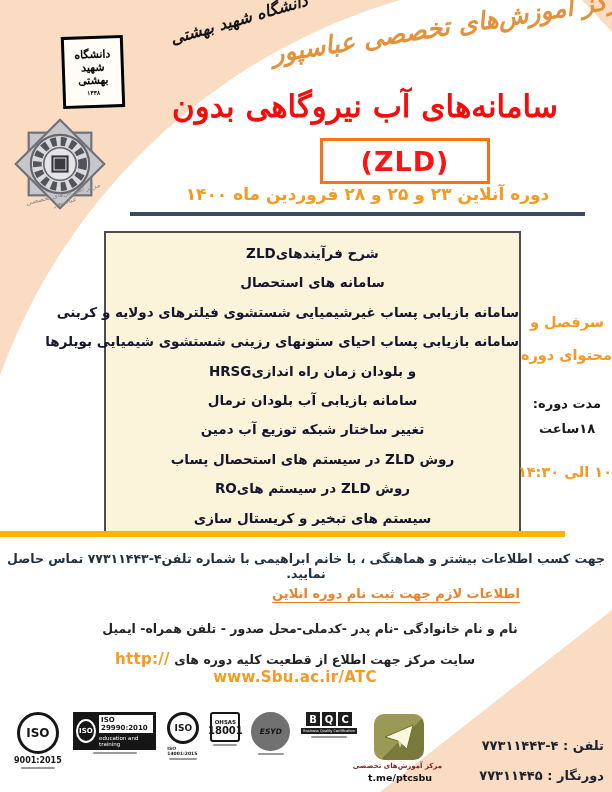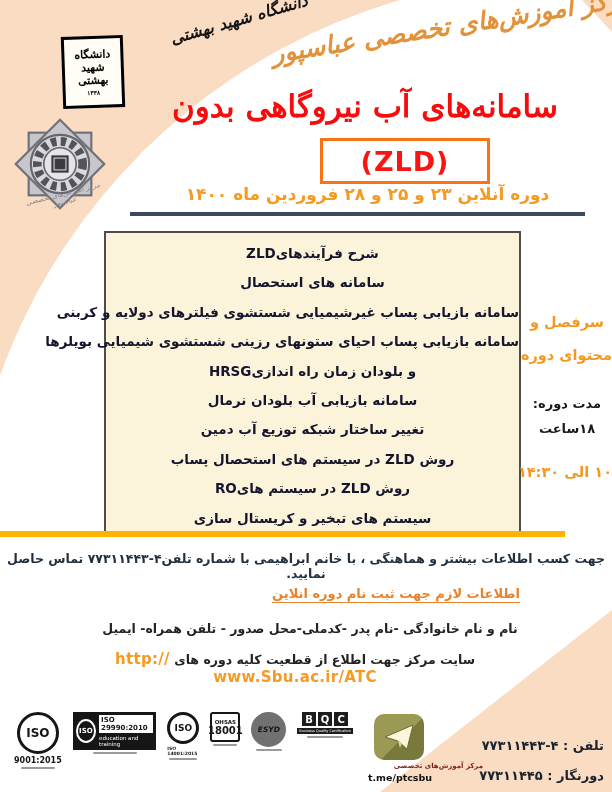--- a/index.html
+++ b/index.html
@@ -76,35 +76,35 @@
   .blk{background:#161616;color:#fff;display:flex;align-items:center;padding:3px;gap:3px;}
   .blk .mini-globe{width:20px;height:20px;border:2px solid #fff;border-radius:50%;
        display:flex;align-items:center;justify-content:center;font-size:7px;font-weight:bold;}
   .blk .txt{display:flex;flex-direction:column;}
   .blk .t1{background:#fff;color:#161616;font-weight:bold;font-size:7px;padding:1px 2px;}
   .blk .t2{font-size:5.5px;padding-top:2px;}
   .ohsas{width:26px;height:26px;border:2px solid #161616;border-radius:3px;display:flex;
        flex-direction:column;align-items:center;justify-content:center;font-weight:bold;
        color:#161616;background:#fff;}
   .ohsas .o1{font-size:5.5px;} .ohsas .o2{font-size:10px;}
-  .esyd{width:27px;height:27px;border-radius:50%;border:4px solid #ec4899;display:flex;
+  .esyd{width:27px;height:27px;border-radius:50%;border:6px solid #ec4899;display:flex;
        align-items:center;justify-content:center;font-style:italic;font-weight:bold;
        font-size:7.5px;color:#161616;background:#ec4899;}
   .bqc{display:flex;gap:2px;}
   .bqc .sq{width:14px;height:14px;background:#1d1d1d;color:#fff;font-weight:bold;font-size:10px;
        display:flex;align-items:center;justify-content:center;}
   .bqc-bar{background:#1d1d1d;color:#fff;font-size:3.5px;padding:1px 2px;white-space:nowrap;}
   .cert-smudge{height:2px;background:#9a9a9a;border-radius:1px;}
 
   
   .tg-icon{left:374px;top:714px;width:50px;height:46px;border-radius:10px;
        background:linear-gradient(135deg,#9A9A55 0 55%,#79793C 55% 100%);
        display:flex;align-items:center;justify-content:center;}
   .tg-caption{left:358px;top:762px;width:84px;text-align:center;direction:rtl;font-weight:bold;
-       font-size:7px;color:#7B1F1F;white-space:nowrap;margin-left:41px;}
+       font-size:7px;color:#7B1F1F;white-space:nowrap;}
   .tg-handle{left:358px;top:772px;width:84px;text-align:center;font-weight:bold;font-size:9.5px;
        color:#111;}
 
   
   .phone-line{right:8px;width:135px;direction:rtl;font-weight:bold;font-size:13px;color:#1A2230;
        white-space:nowrap;text-align:right;}
 </style>
 </head>
 <body>
 

